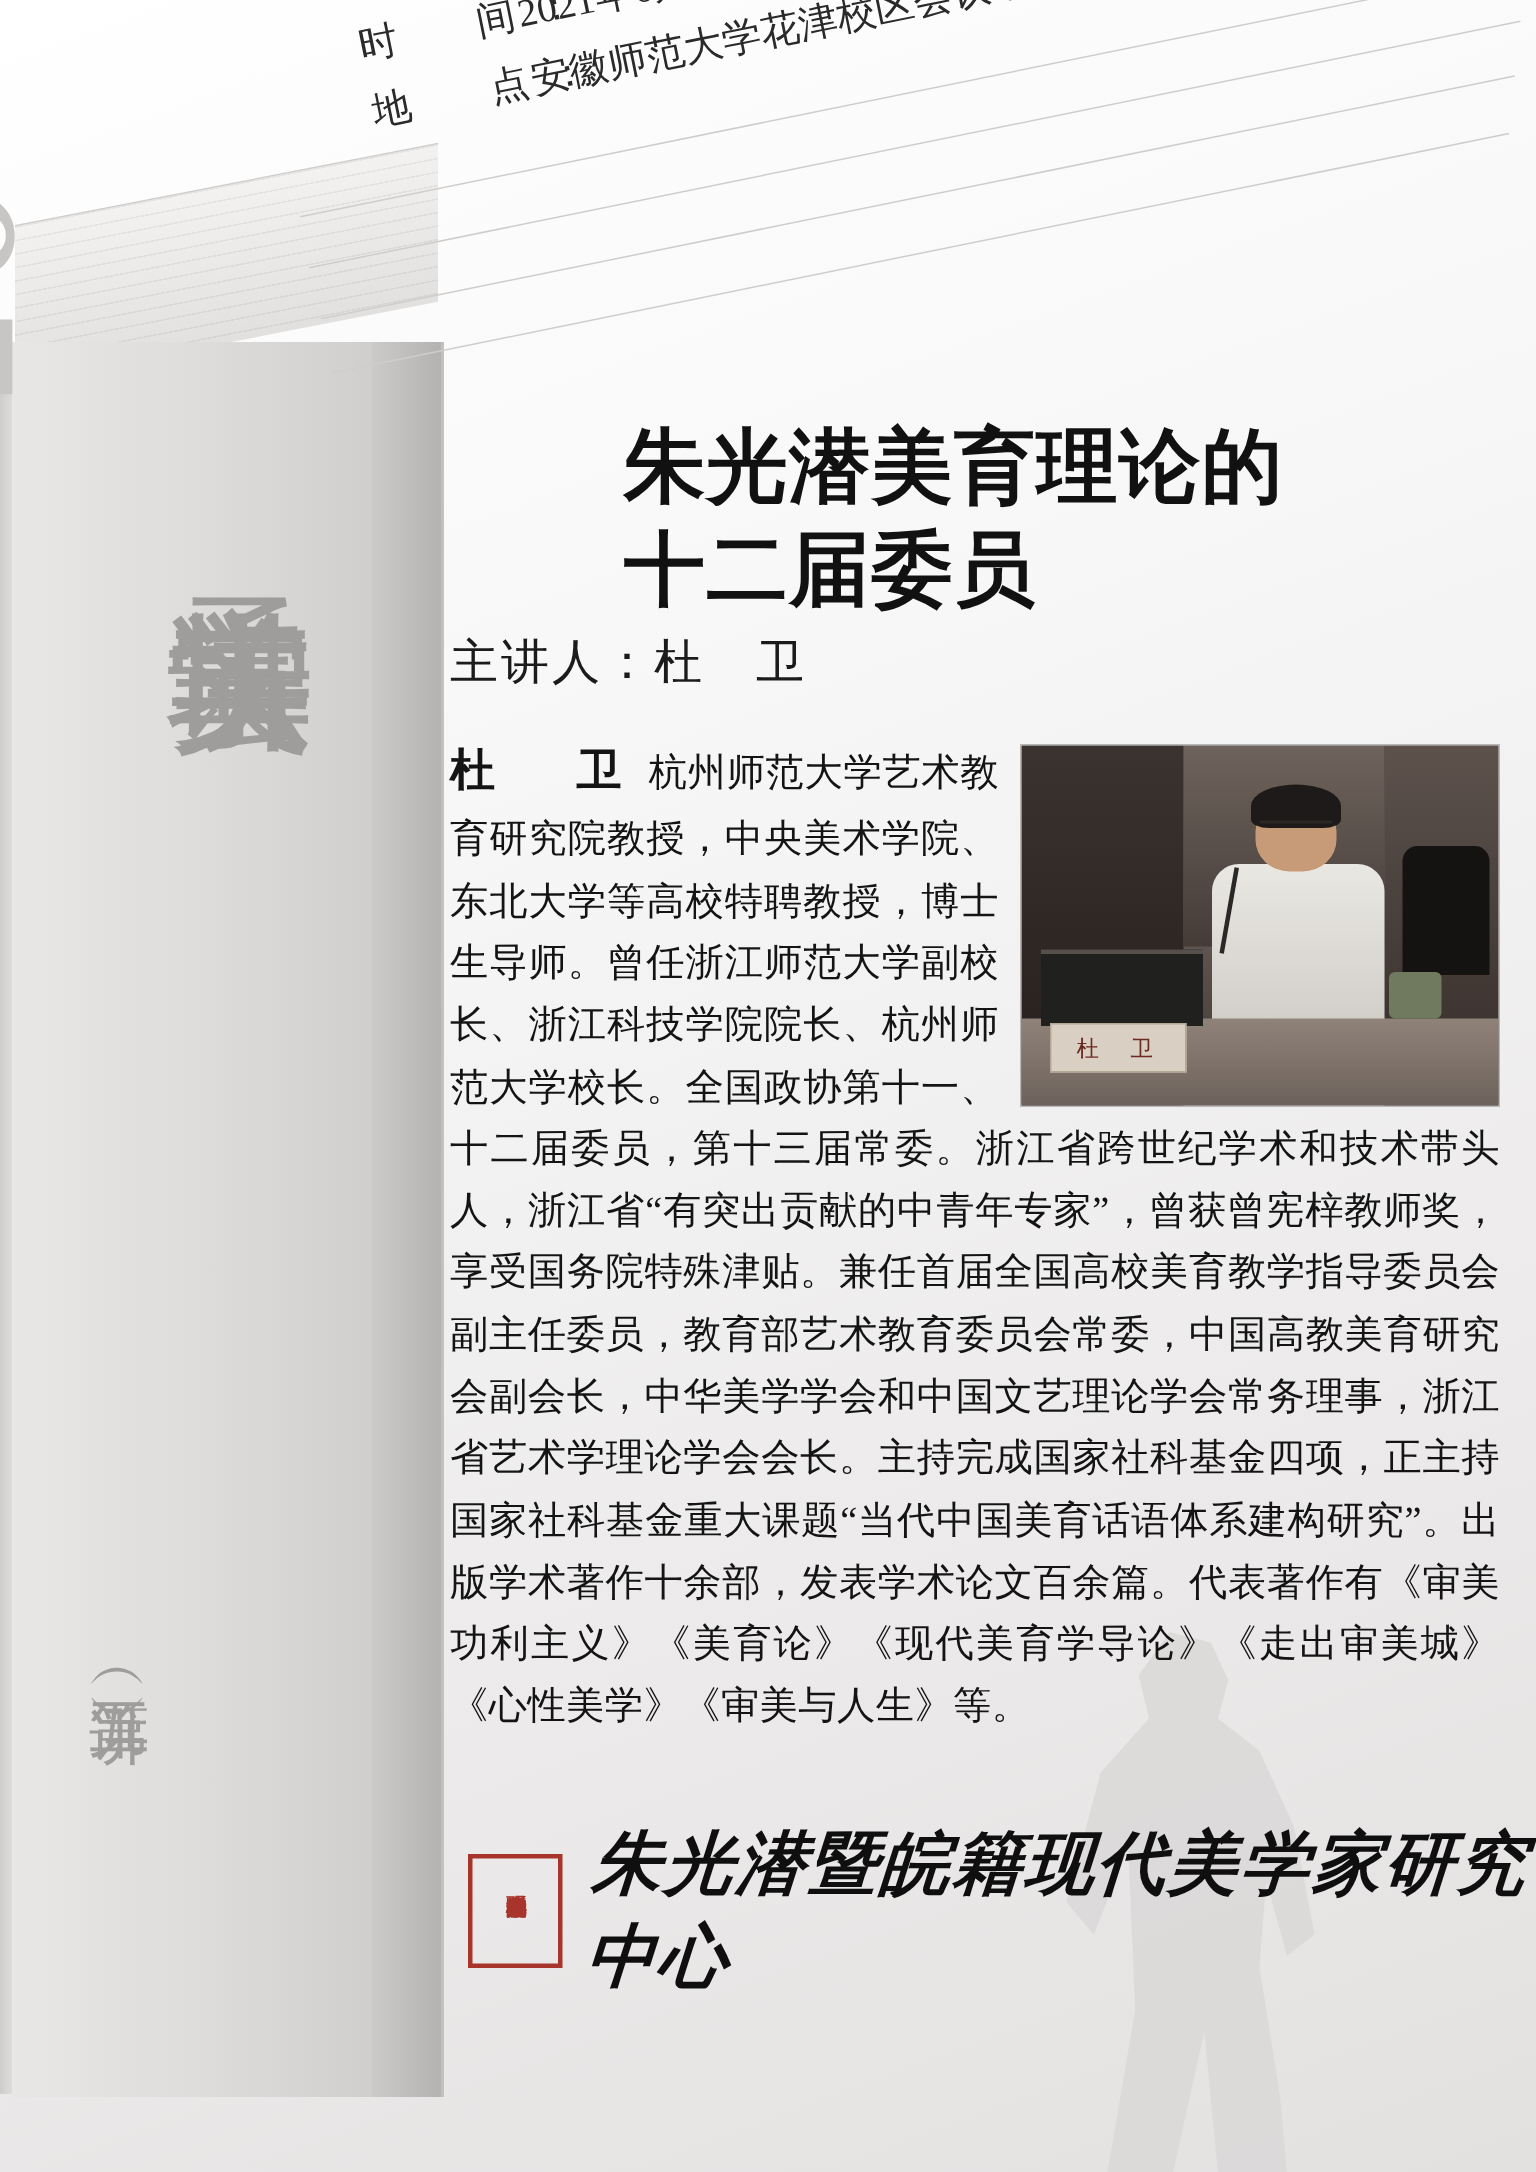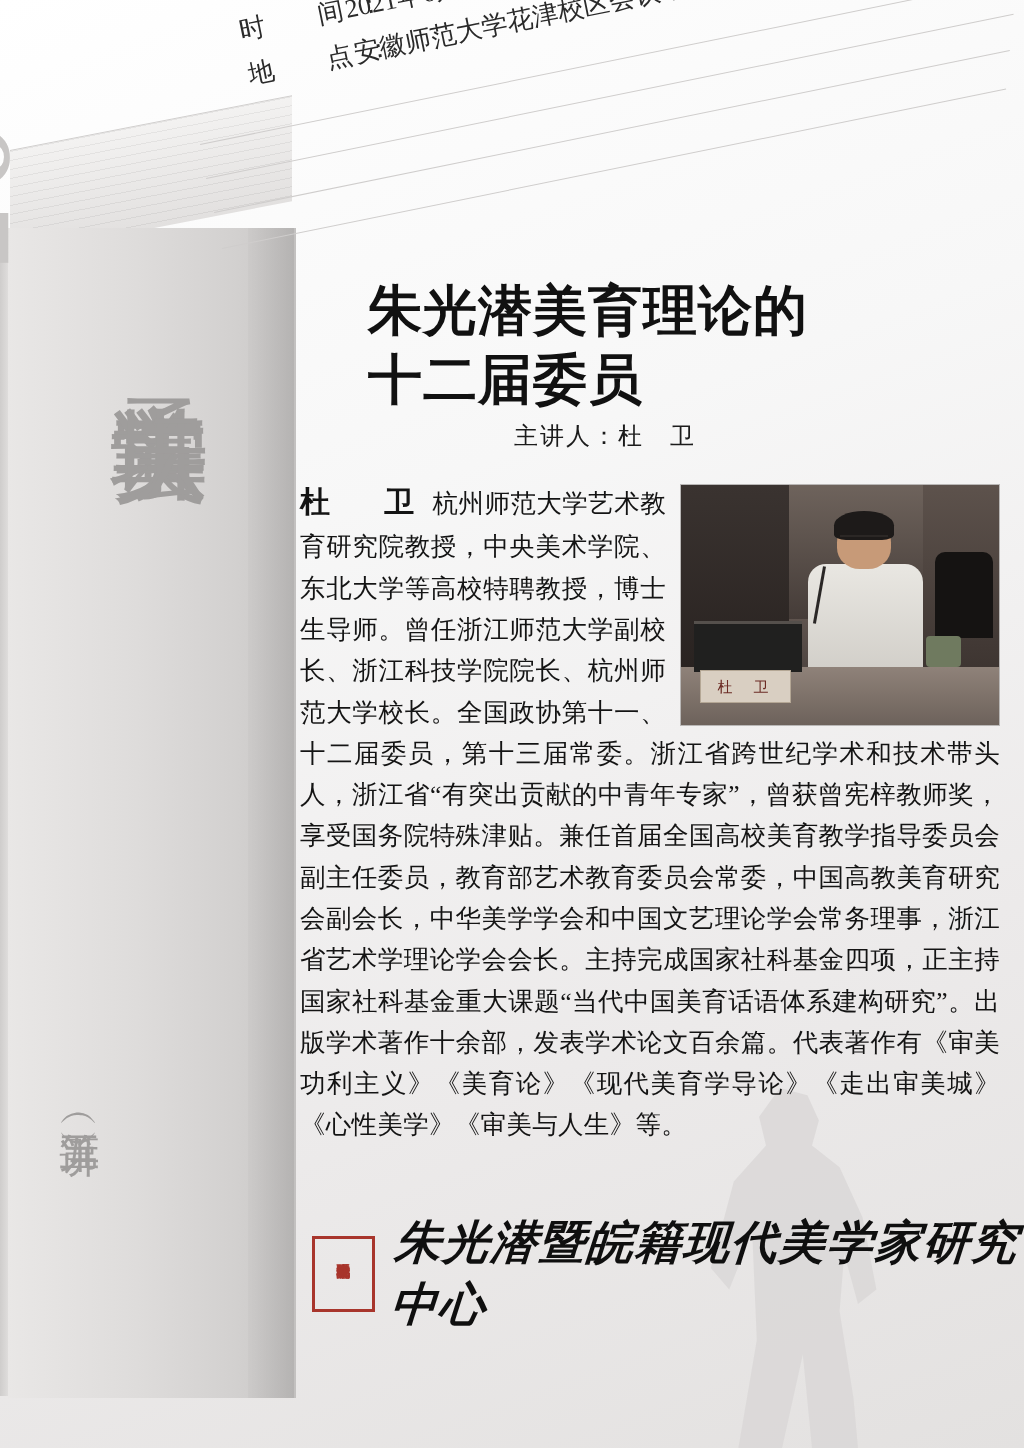--- a/index.html
+++ b/index.html
@@ -178,24 +178,24 @@
   .title {
     font-size: 54px;
     line-height: 1.28;
     font-weight: bold;
     letter-spacing: 1px;
     color: #111;
     margin: 0 0 6px 0;
     font-family: "DejaVu Serif","Liberation Serif", serif;
     padding-left: 68px;
   }
-  .title span { display: block; }
+  .title span { display: block; margin-left: 48px; }
   .speaker {
-    text-align: center;
-    font-size: 24px;
+    text-align: left;
+    font-size: 32px;
     letter-spacing: 2px;
     margin: 6px 90px 12px 0;
     color: #1b1b1b;
   }
 
   .body-wrap {
     position: relative;
     margin-top: 24px;
     width: 700px;
   }

